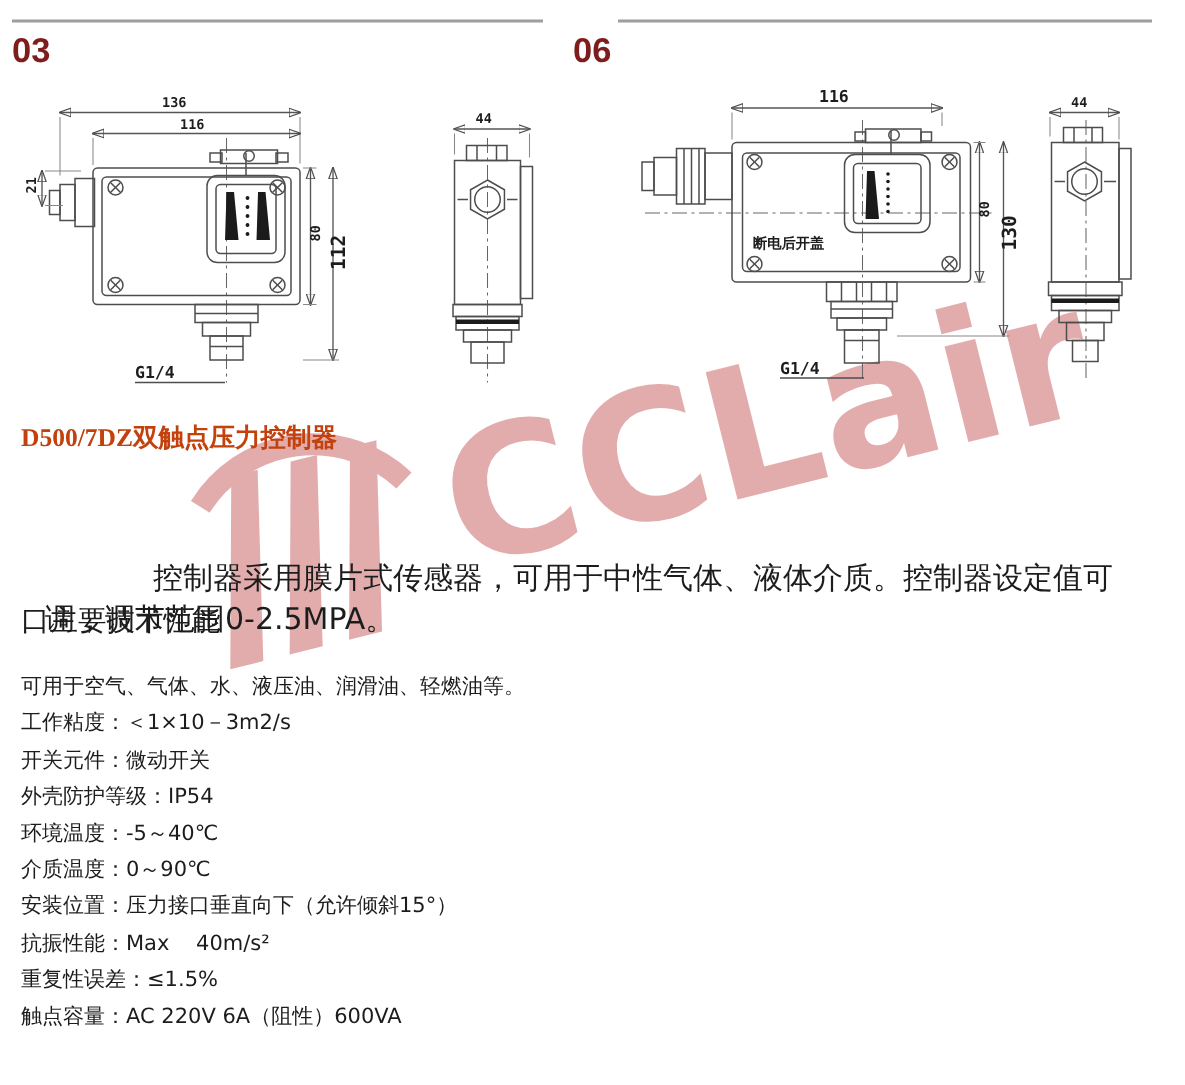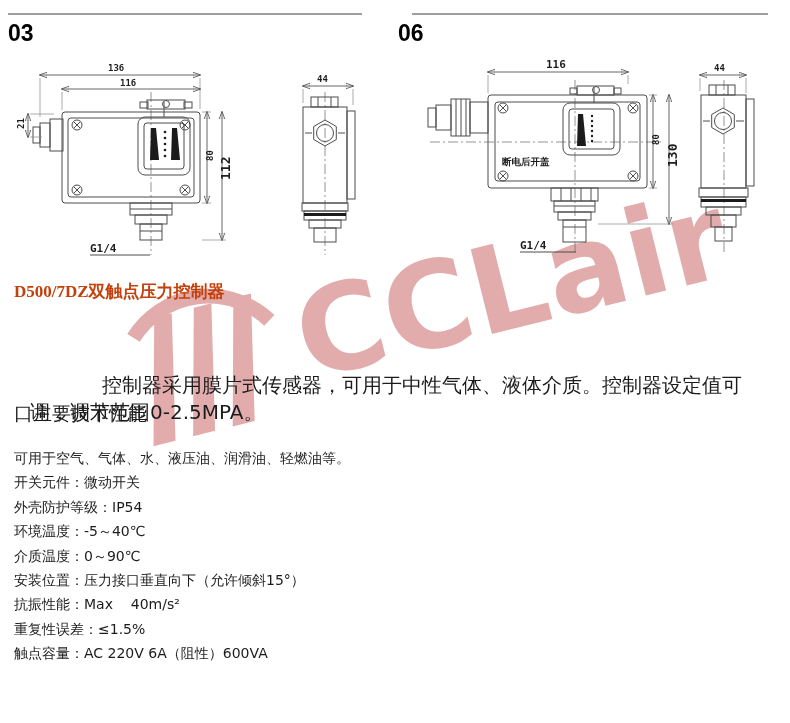--- a/index.html
+++ b/index.html
@@ -10,22 +10,22 @@
              gap:10px;transform:rotate(-14deg);transform-origin:0% 60%;color:#cb6a6a;opacity:.55;
              z-index:0;pointer-events:none;}
   .watermark .wm-text{font-size:120px;font-weight:700;line-height:1;letter-spacing:1px;
              font-family:"DejaVu Sans",sans-serif;}
   
   .content{position:absolute;inset:0;z-index:1;}
   .rule{position:absolute;top:13px;height:2px;background:#9e9e9e;}
   .rule.left{left:8px;width:354px;}
   .rule.right{left:412px;width:356px;}
   .secnum{position:absolute;top:20px;font-family:"Liberation Sans",sans-serif;
-          font-weight:700;font-size:23px;color:#000000;}
-  .secnum.left{left:8px;} .secnum.right{left:382px;margin-left:16px;}
+          font-weight:700;font-size:23px;color:#7f1d1d;}
+  .secnum.left{left:8px;} .secnum.right{left:382px;}
   
   svg.drawings{position:absolute;left:0;top:55px;}
   svg.drawings line,svg.drawings rect,svg.drawings polygon,svg.drawings circle,
   svg.drawings path,svg.drawings polyline{fill:none;stroke:#4d4d4d;stroke-width:1;}
   svg.drawings .dim{stroke:#555;stroke-width:.9;}
   svg.drawings .ext{stroke:#888;stroke-width:.7;}
   svg.drawings .cl{stroke:#666;stroke-width:.7;stroke-dasharray:10 3 2 3;}
   svg.drawings .fd{fill:#1b1b1b;stroke:none;}
   svg.drawings text{fill:#1d1d1d;stroke:none;font-family:"DejaVu Sans Mono",monospace;font-weight:700;}
   
@@ -228,20 +228,21 @@
         <rect x="715" y="172" width="17" height="14"></rect>
       </g>
     </svg>
 
     <h2 class="prod-title">D500/7DZ双触点压力控制器</h2>
     <p class="intro">控制器采用膜片式传感器，可用于中性气体、液体介质。控制器设定值可调，调节范围0-2.5MPA。</p>
     <h3 class="specs-heading">口主要技术性能</h3>
 
     <div class="specs">
       <div class="spec-line">可用于空气、气体、水、液压油、润滑油、轻燃油等。</div>
+      <div class="spec-line">工作粘度：＜1×10－3m2/s</div>
       <div class="spec-line">开关元件：微动开关</div>
       <div class="spec-line">外壳防护等级：IP54</div>
       <div class="spec-line">环境温度：-5～40℃</div>
       <div class="spec-line">介质温度：0～90℃</div>
       <div class="spec-line">安装位置：压力接口垂直向下（允许倾斜15°）</div>
       <div class="spec-line">抗振性能：Max    40m/s²</div>
       <div class="spec-line">重复性误差：≤1.5%</div>
       <div class="spec-line">触点容量：AC 220V 6A（阻性）600VA</div>
     </div>
 

